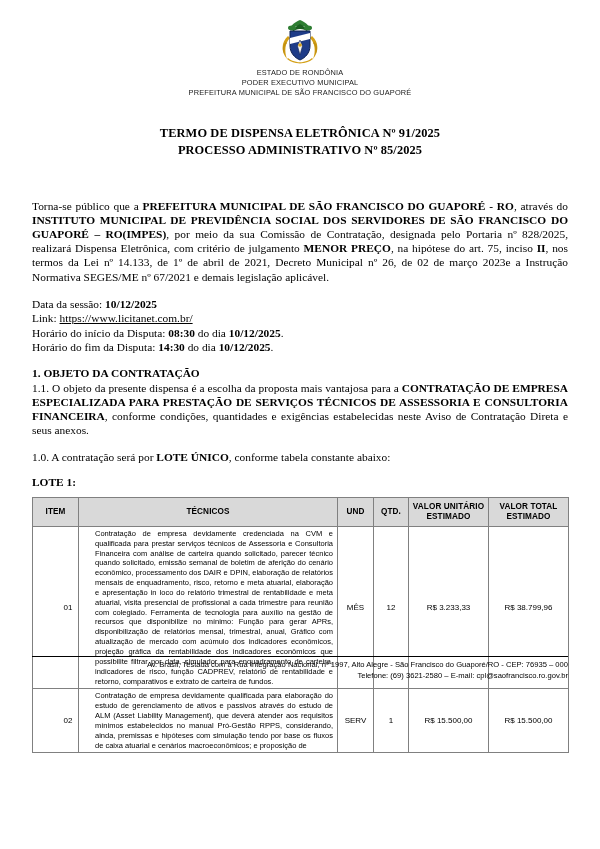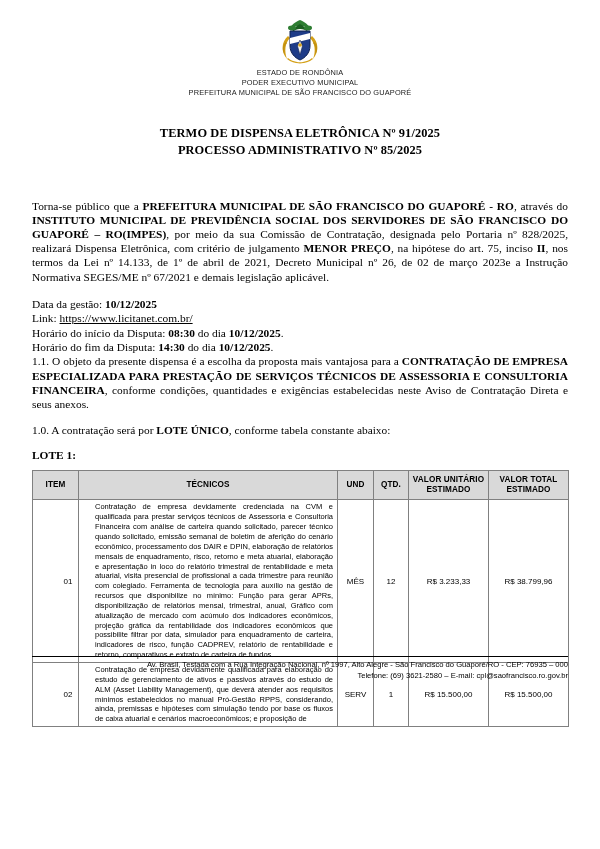--- a/index.html
+++ b/index.html
@@ -193,33 +193,34 @@
     <div class="doc-title">TERMO DE  DISPENSA ELETRÔNICA Nº 91/2025</div>
     <div class="doc-title">PROCESSO ADMINISTRATIVO Nº 85/2025</div>
   </div>
 
   <p class="intro">
     <span>Torna-se público que a </span><b>PREFEITURA MUNICIPAL DE SÃO FRANCISCO DO GUAPORÉ - RO</b><span>, através do </span><b>INSTITUTO MUNICIPAL DE PREVIDÊNCIA SOCIAL DOS SERVIDORES DE SÃO FRANCISCO DO GUAPORÉ – RO(IMPES)</b><span>, por meio da sua Comissão de Contratação, designada pelo Portaria nº 828/2025, realizará Dispensa Eletrônica, com critério de julgamento </span><b>MENOR PREÇO</b><span>, na hipótese do art. 75, inciso </span><b>II</b><span>, nos termos da Lei nº 14.133, de 1º de abril de 2021, Decreto Municipal nº 26, de 02 de março 2023e a Instrução Normativa SEGES/ME nº 67/2021 e demais legislação aplicável.</span>
   </p>
 
   <div class="session-block">
     <div>
-      <span>Data da gestão: </span><b>10/12/2025</b>
+      <span>Data da sessão: </span><b>10/12/2025</b>
     </div>
     <div>
       <span>Link: </span><a href="#">https://www.licitanet.com.br/</a>
     </div>
     <div>
       <span>Horário do início da Disputa: </span><b>08:30</b><span> do dia </span><b>10/12/2025</b><span>.</span>
     </div>
     <div>
       <span>Horário do fim da Disputa: </span><b>14:30</b><span> do dia </span><b>10/12/2025</b><span>.</span>
     </div>
   </div>
 
+  <div class="section-heading">1. OBJETO DA CONTRATAÇÃO</div>
 
   <p class="para" style="margin:0;">
     <span>1.1. O objeto da presente dispensa é a escolha da proposta mais vantajosa para a </span><b>CONTRATAÇÃO DE EMPRESA ESPECIALIZADA PARA PRESTAÇÃO DE SERVIÇOS TÉCNICOS DE ASSESSORIA E CONSULTORIA FINANCEIRA</b><span>, conforme condições, quantidades e exigências estabelecidas neste Aviso de Contratação Direta e seus anexos.</span>
   </p>
 
   <p class="para para-gap" style="margin-bottom:0;">
     <span>1.0. A contratação será por </span><b>LOTE ÚNICO</b><span>, conforme tabela constante abaixo:</span>
   </p>
 
   <div class="lote-label">LOTE 1:</div>

